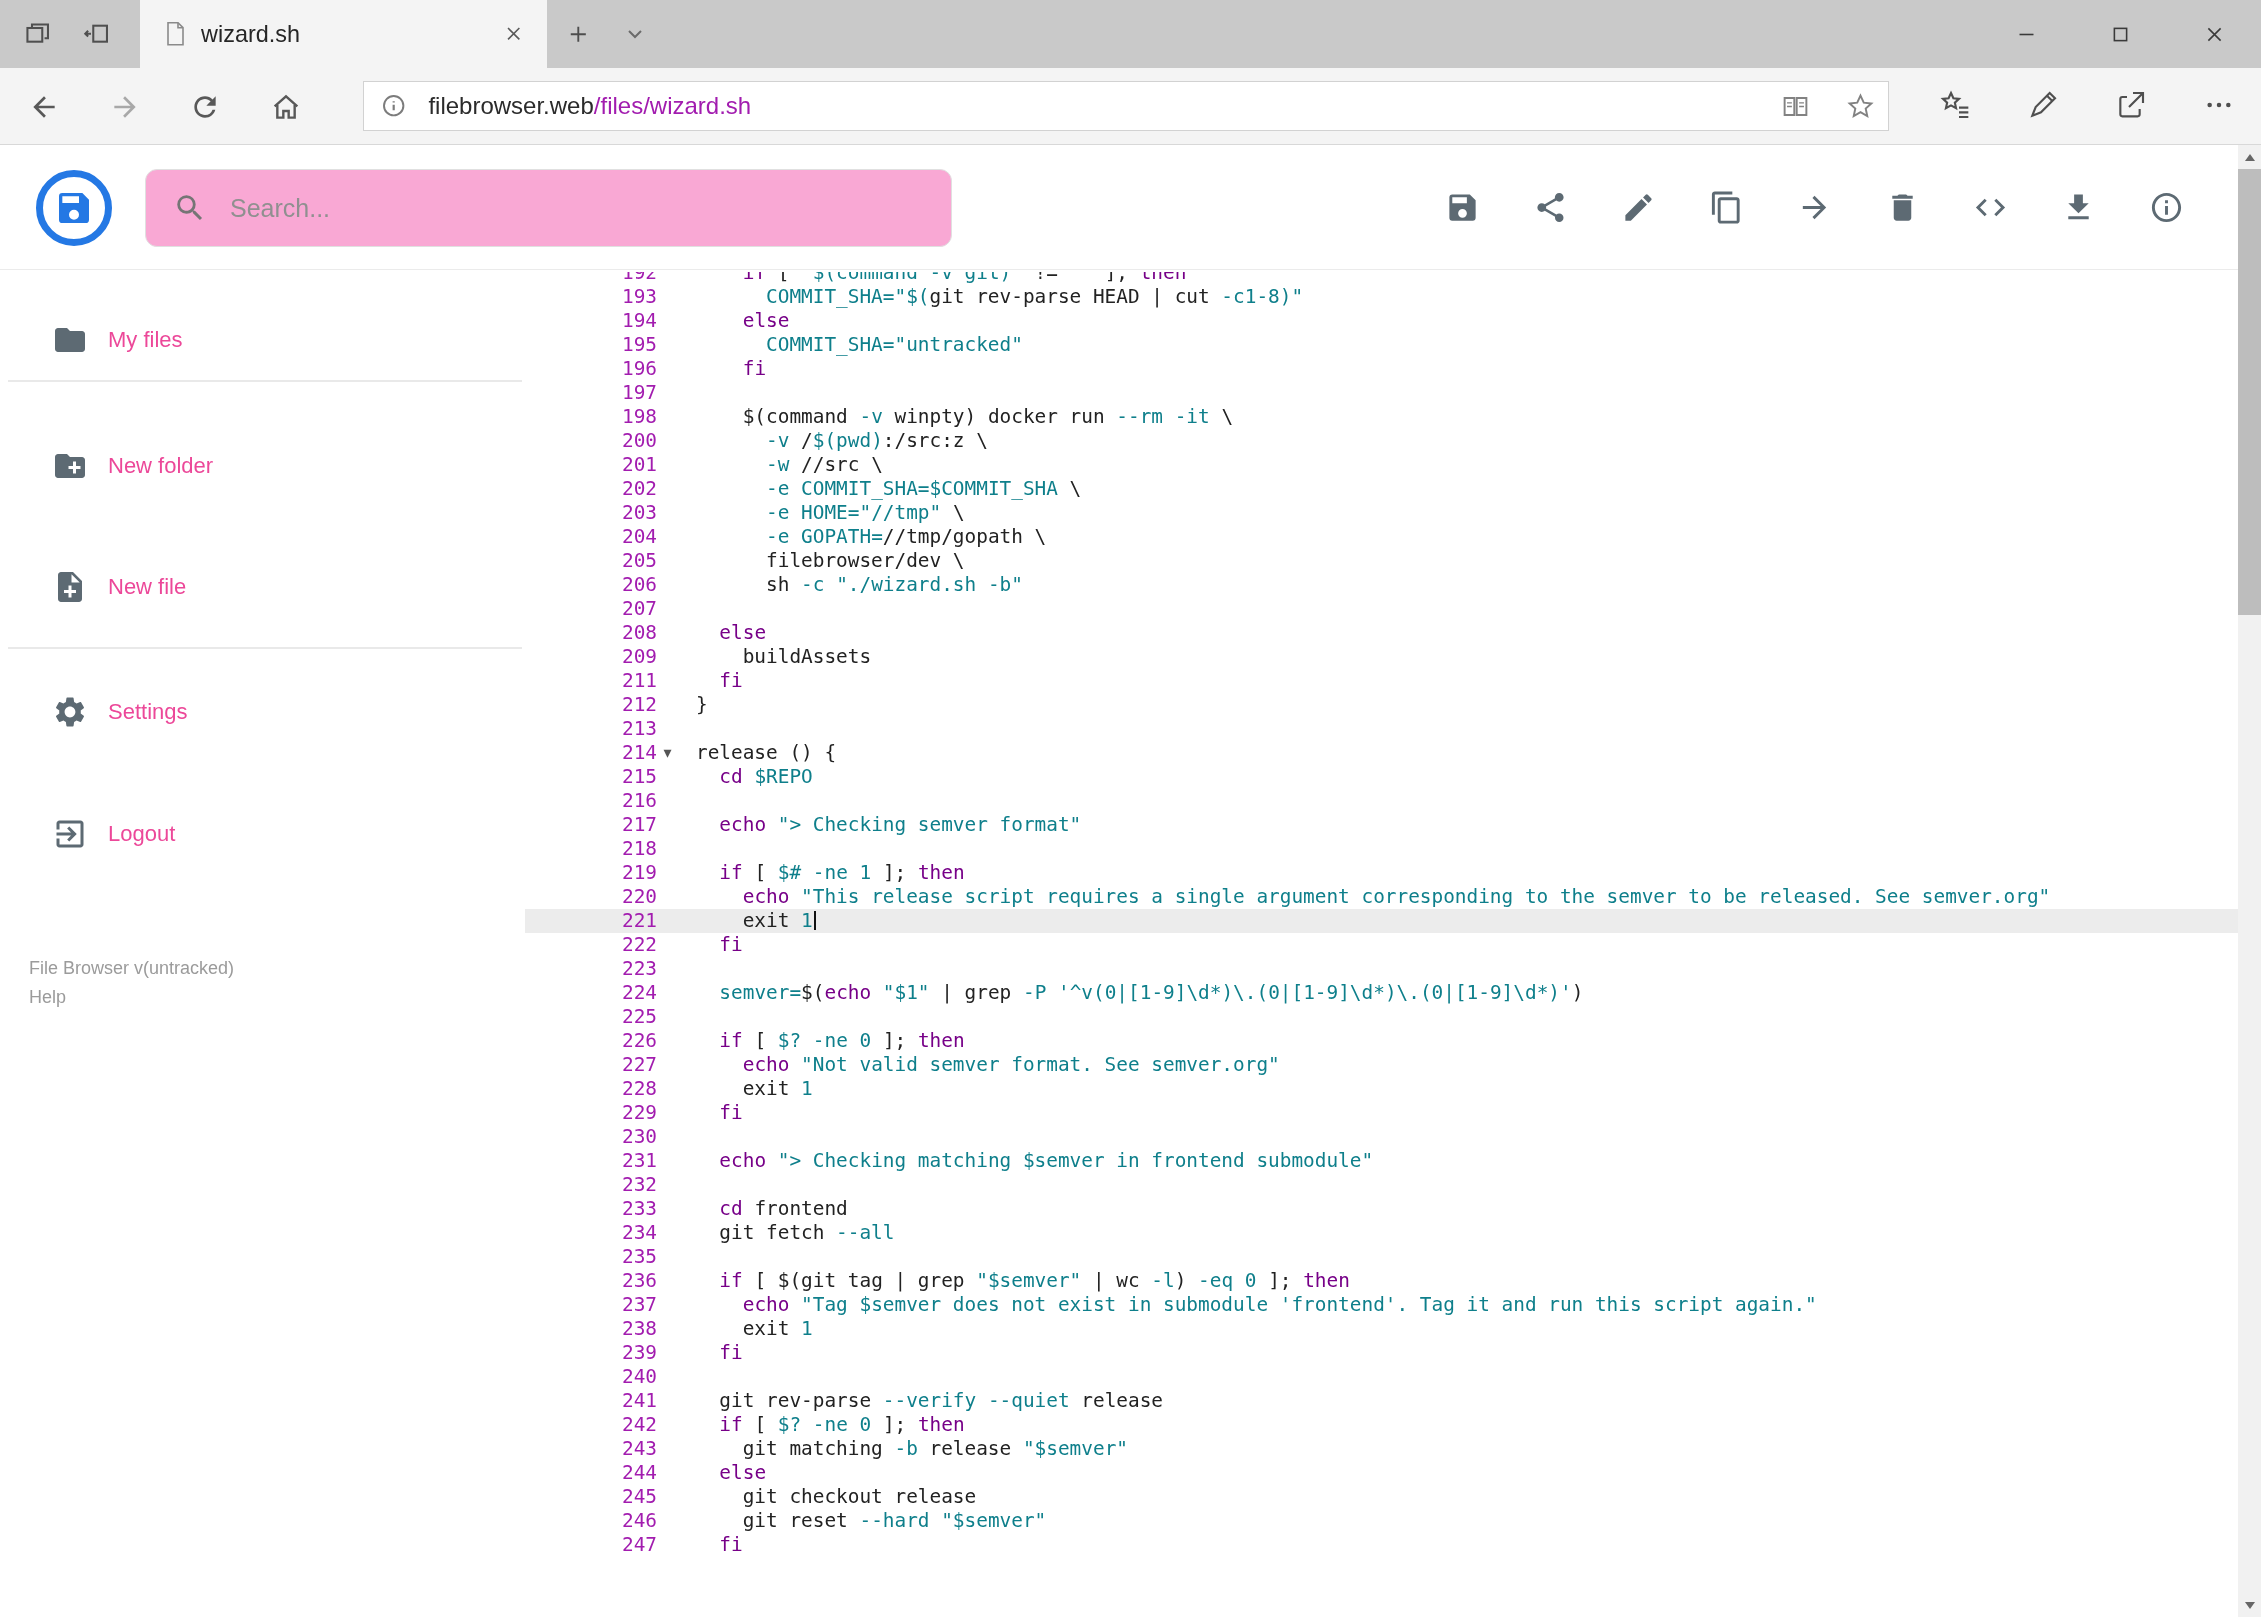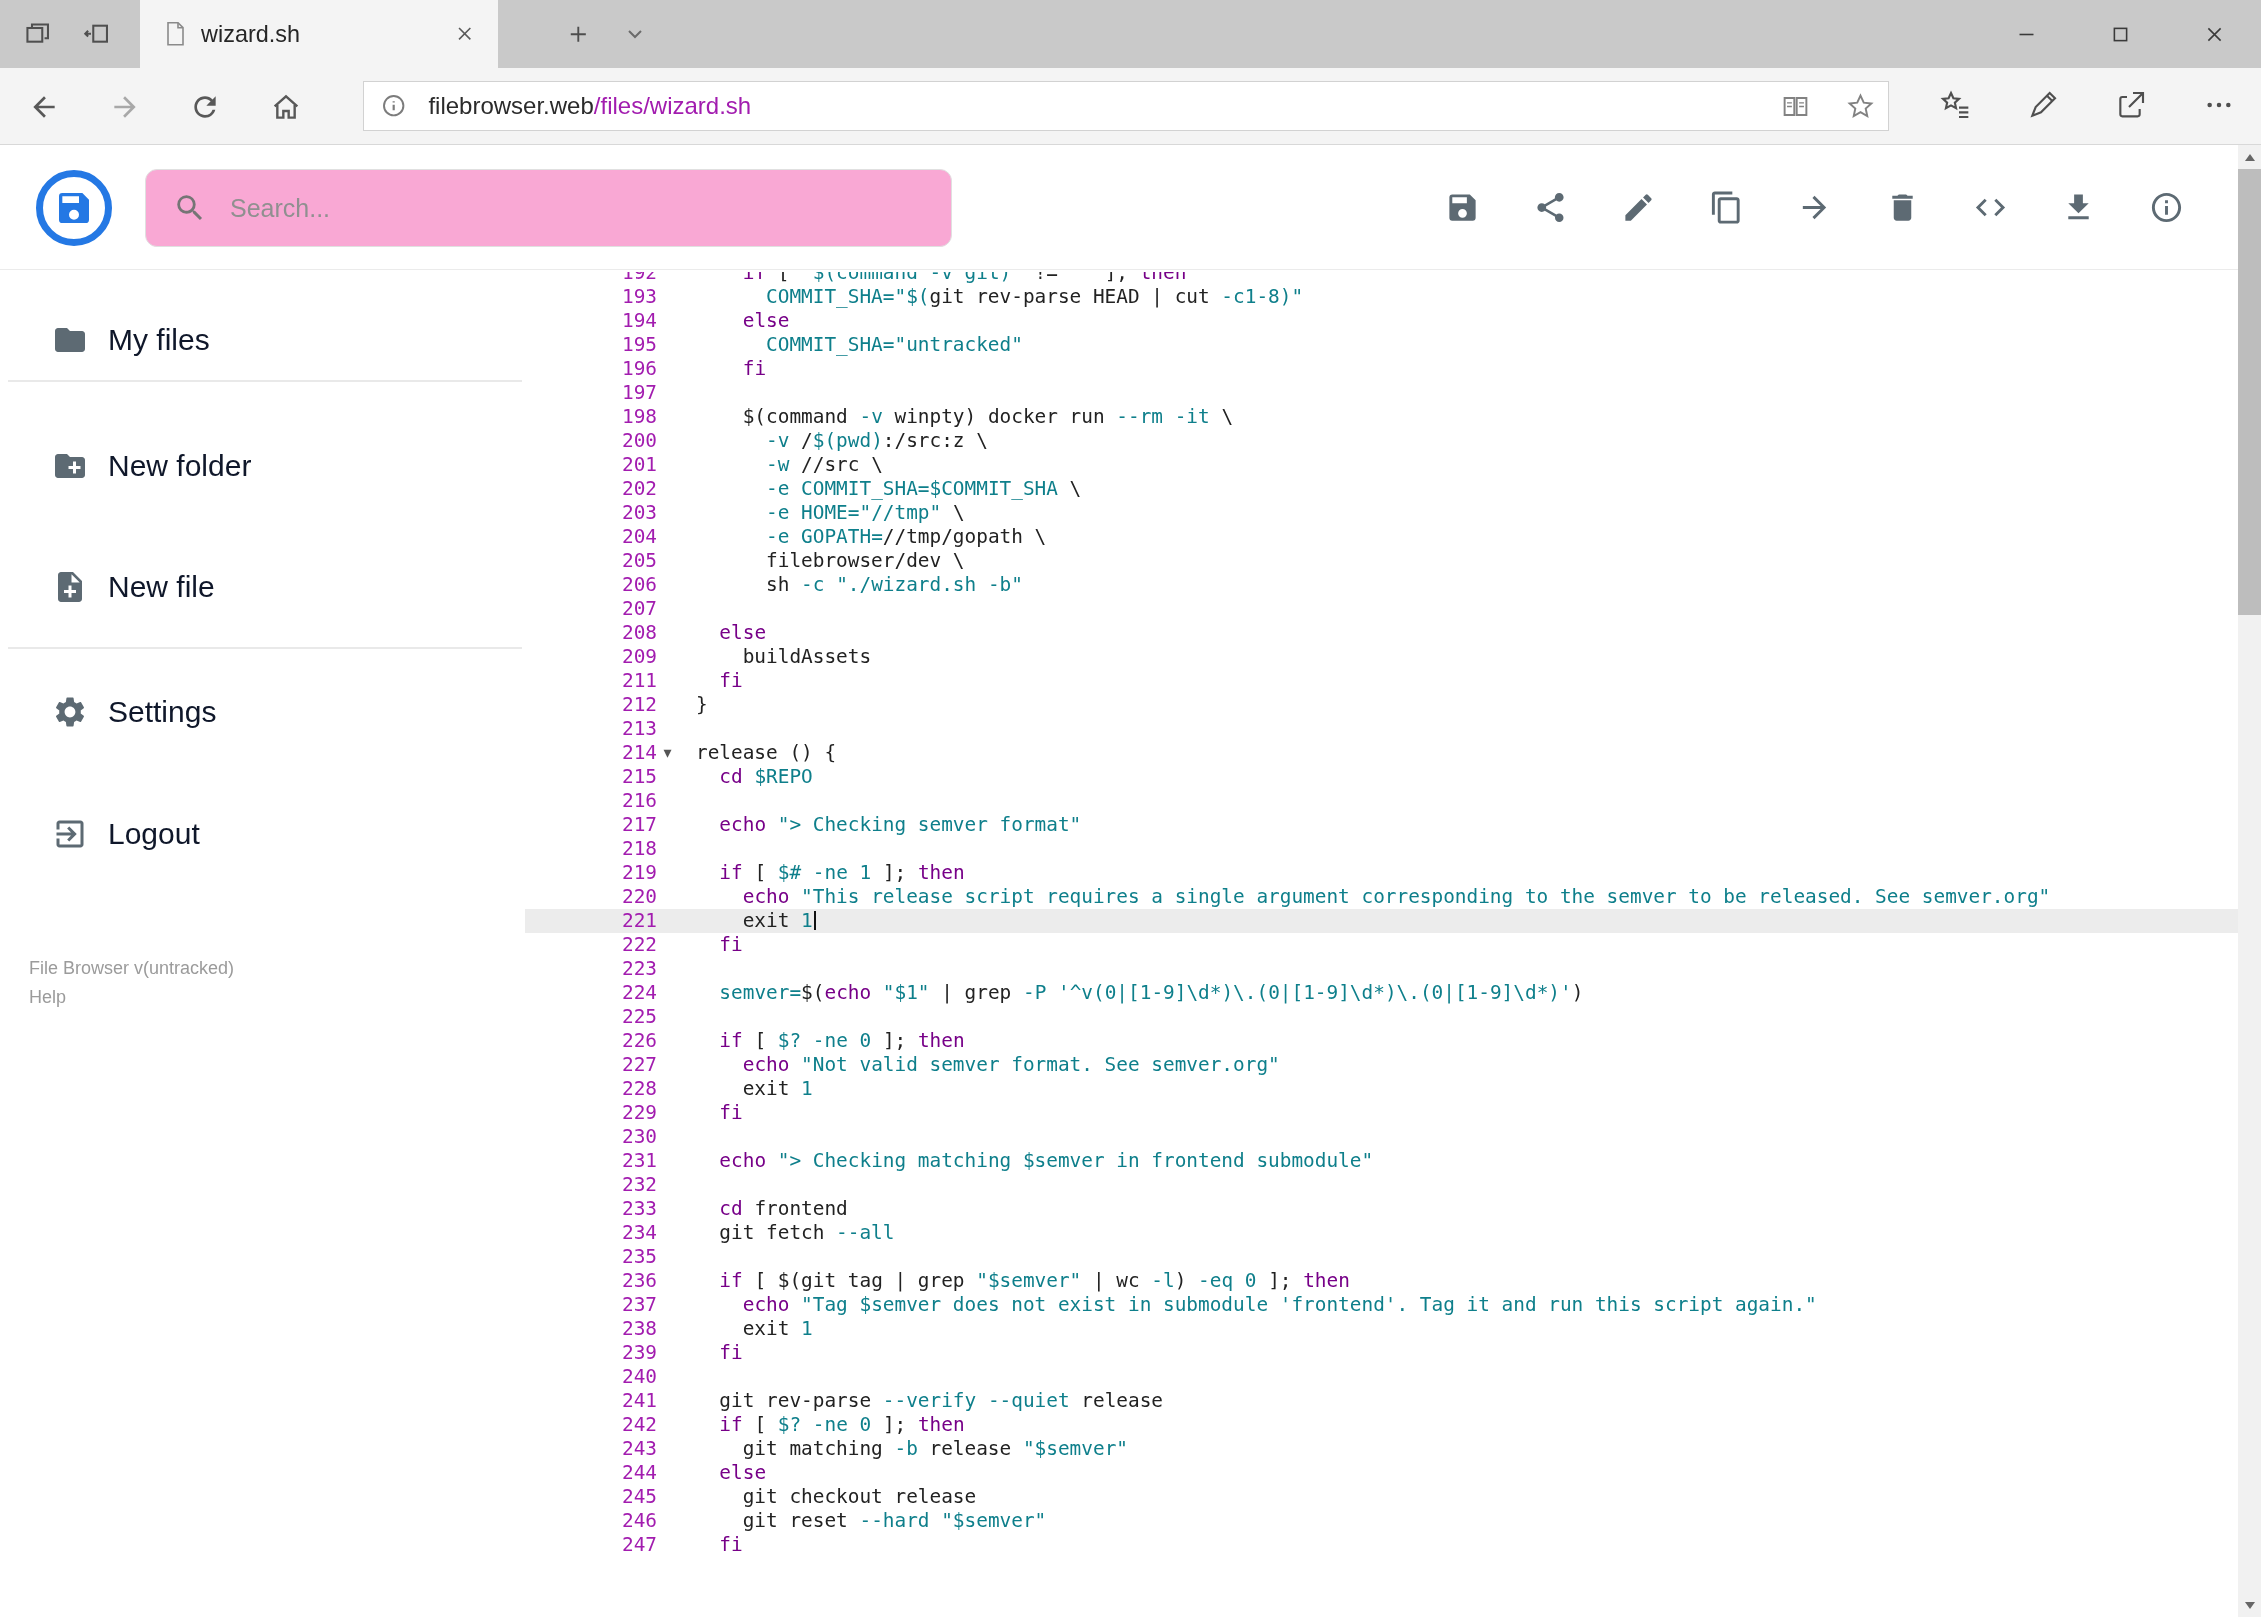--- a/index.html
+++ b/index.html
@@ -3,21 +3,21 @@
 <meta charset="utf-8">
 <style>
   * { margin:0; padding:0; box-sizing:border-box; }
   html,body { width:2261px; height:1617px; overflow:hidden; background:#fff;
               font-family:"Liberation Sans", sans-serif; }
 
   
   .tabbar { position:absolute; left:0; top:0; width:2261px; height:68px; background:#c9c9c9; }
   .tabstrip-icon { position:absolute; top:0; width:52px; height:68px; display:flex; align-items:center; justify-content:center; color:#4f4f4f; }
   .tabstrip-icon svg { width:27.4px; height:27.4px; }
-  .tab { position:absolute; left:140px; top:0; width:358px; height:68px; background:#f4f4f4;
+  .tab { position:absolute; left:140px; top:0; width:407px; height:68px; background:#f4f4f4;
          display:flex; align-items:center; padding:0 21px 0 22.6px; }
   .tab-doc { width:24px; height:27.4px; display:flex; }
   .tab-doc svg { width:24px; height:27.4px; }
   .tab-title { margin-left:14.5px; font-size:23.4px; color:#262626; flex:1; white-space:nowrap; overflow:hidden; }
   .tab-close { width:24px; height:24px; display:flex; align-items:center; justify-content:center; }
   .tab-close svg { width:19.4px; height:19.4px; }
   .newtab { position:absolute; left:557px; top:18px; width:42px; height:32px; display:flex; align-items:center; justify-content:center; color:#4d4d4d; }
   .newtab svg { width:22.6px; height:22.6px; }
   .tab-chevron { position:absolute; left:614px; top:18px; width:42px; height:32px; display:flex; align-items:center; justify-content:center; color:#6b6b6b; }
   .tab-chevron svg { width:24px; height:24px; }
@@ -60,21 +60,21 @@
   .hact { width:35px; height:35px; display:flex; align-items:center; justify-content:center; }
   .hact svg { width:35px; height:35px; fill:currentColor; }
 
   .content { position:absolute; left:0; top:127px; width:2239px; height:1346px; display:flex; }
 
   
   .sidebar { width:525px; flex:none; position:relative; background:#fff; }
   .side-item { position:absolute; left:0; width:525px; height:48px; display:flex; align-items:center; cursor:default; }
   .side-item .sicon { position:absolute; left:52px; width:36px; height:36px; color:#5d6a73; }
   .side-item .sicon svg { width:36px; height:36px; fill:currentColor; }
-  .side-item .slabel { position:absolute; left:108px; font-size:30px; color:#0f172a; white-space:nowrap; }
+  .side-item .slabel { position:absolute; left:108px; font-size:22px; color:#ec4899; white-space:nowrap; }
   .side-div { position:absolute; left:8px; right:3.2px; height:1.6px; background:#e9e9e9; }
   .side-footer { position:absolute; left:29px; font-size:18px; color:#9b9b9b; white-space:nowrap; }
 
   
   .editor { flex:1; position:relative; overflow:hidden; background:#fff;
             font-family:"DejaVu Sans Mono", monospace; font-size:19.4px; }
   .code-line { display:flex; height:24px; line-height:24px; white-space:pre; }
   .code-line.active { background:#ececec; }
   .code-line.clip-top { margin-top:-11.3px; }
   .gutter { width:132px; flex:none; text-align:right; color:#a21caf; }

